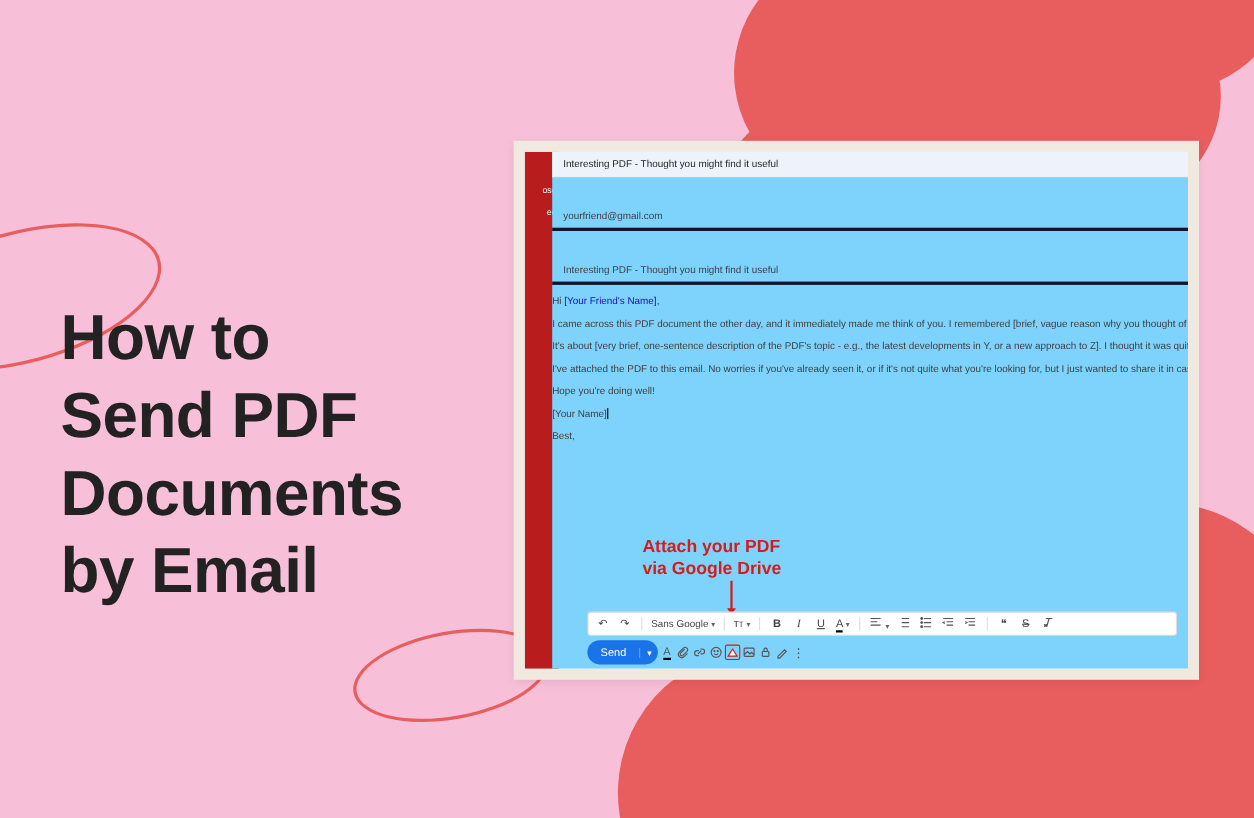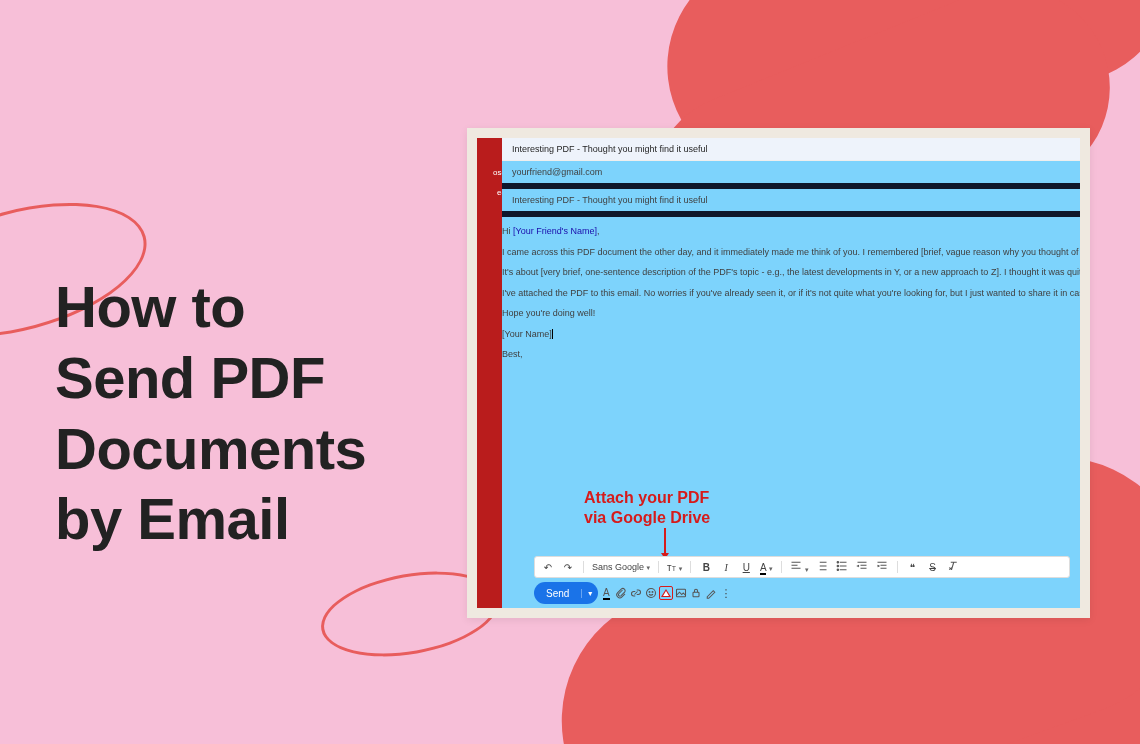--- a/index.html
+++ b/index.html
@@ -21,21 +21,21 @@
   .shot { position: relative; width: 100%; height: 100%; background: #fff; overflow: hidden; font-size: 9px; color: #202124; }
 
   
   .gm-side { position: absolute; left: 0; top: 0; bottom: 0; width: 31px; background: #b91c1c; padding-left: 27px; }
   .gm-side .lbl { position: absolute; right: 2px; font-size: 8px; color: #fff; }
   .gm-side .l1 { top: 30px; }
   .gm-side .l2 { top: 50px; }
 
   .compose { position: absolute; left: 25px; right: 0; top: 0; bottom: 0; background: #7dd3fc; }
   .compose-header { background: #eef3fb; padding: 6px 10px; font-size: 9px; color: #1f1f1f; border-bottom: 1px solid #eee; }
-  .compose-row { padding: 6px 10px; border-bottom: 6px solid #0f172a; font-size: 9px; color: #3f3f3f; }
+  .compose-row { padding: 6px 10px; border-bottom: 3px solid #0f172a; font-size: 9px; color: #3f3f3f; margin-top: 24px; }
   .compose-body { padding: 8px 0; font-size: 9px; color: #3f3f3f; line-height: 1.5; }
   .compose-body p { margin-bottom: 7px; white-space: nowrap; overflow: hidden; }
   .cursor { border-right: 1px solid #000; padding-right: 0; }
 
   .annot { position: absolute; left: 82px; bottom: 80px; color: #d61b1b; font-size: 16px; font-weight: 700; line-height: 1.25; text-align: left; }
   .arrow { position: absolute; left: 162px; bottom: 50px; width: 2px; height: 30px; background: #d61b1b; }
   .arrow::after { content: ""; position: absolute; bottom: -1px; left: -3px; width: 0; height: 0; border-left: 4px solid transparent; border-right: 4px solid transparent; border-top: 6px solid #d61b1b; }
 
   .fmt-toolbar { position: absolute; left: 32px; right: 10px; bottom: 30px; height: 22px; border: 1px solid #ddd; background: #fff; display: flex; align-items: center; gap: 6px; padding: 0 6px; font-size: 10px; color: #444; border-radius: 3px; }
   .fmt-toolbar .sep { width: 1px; height: 12px; background: #ddd; margin: 0 2px; }

